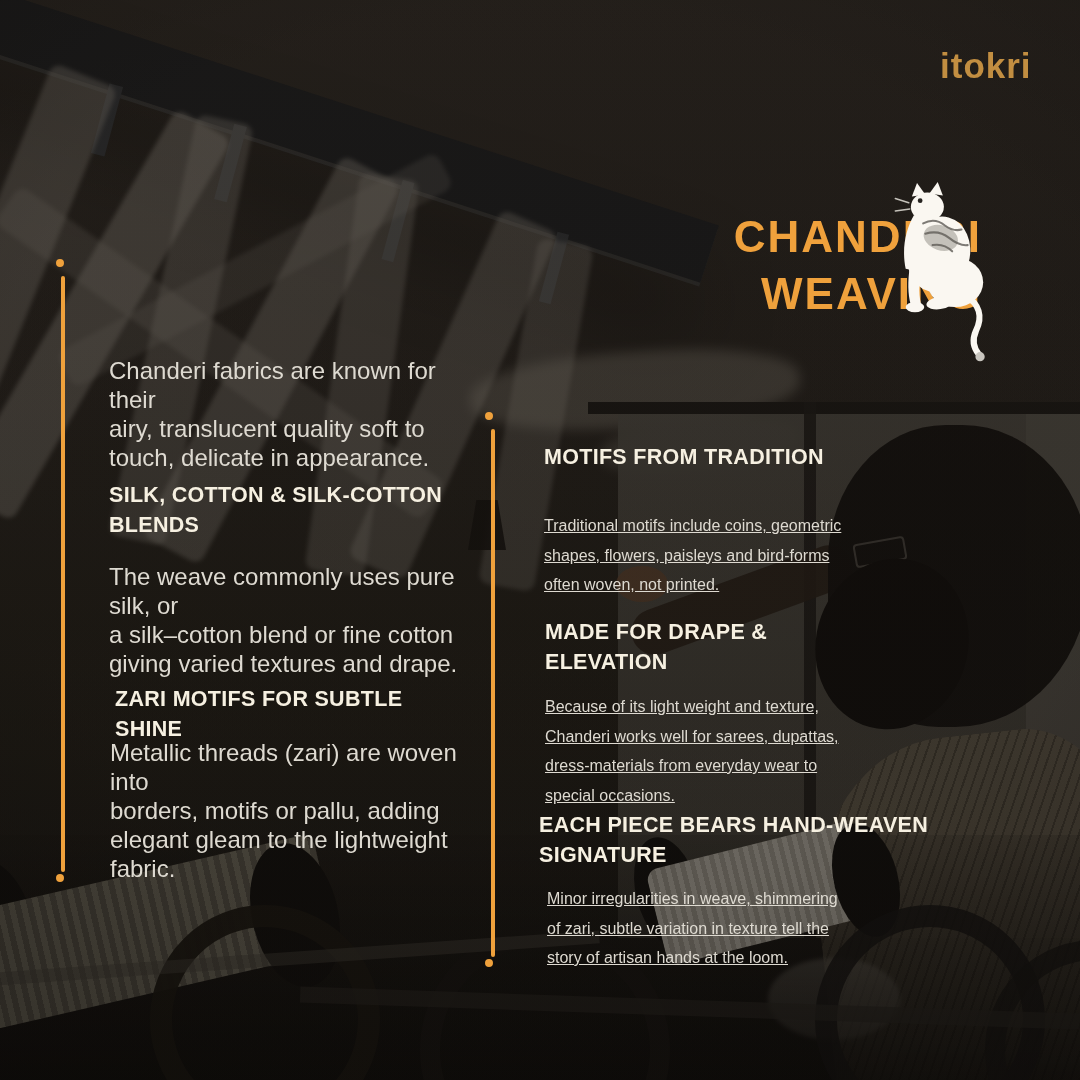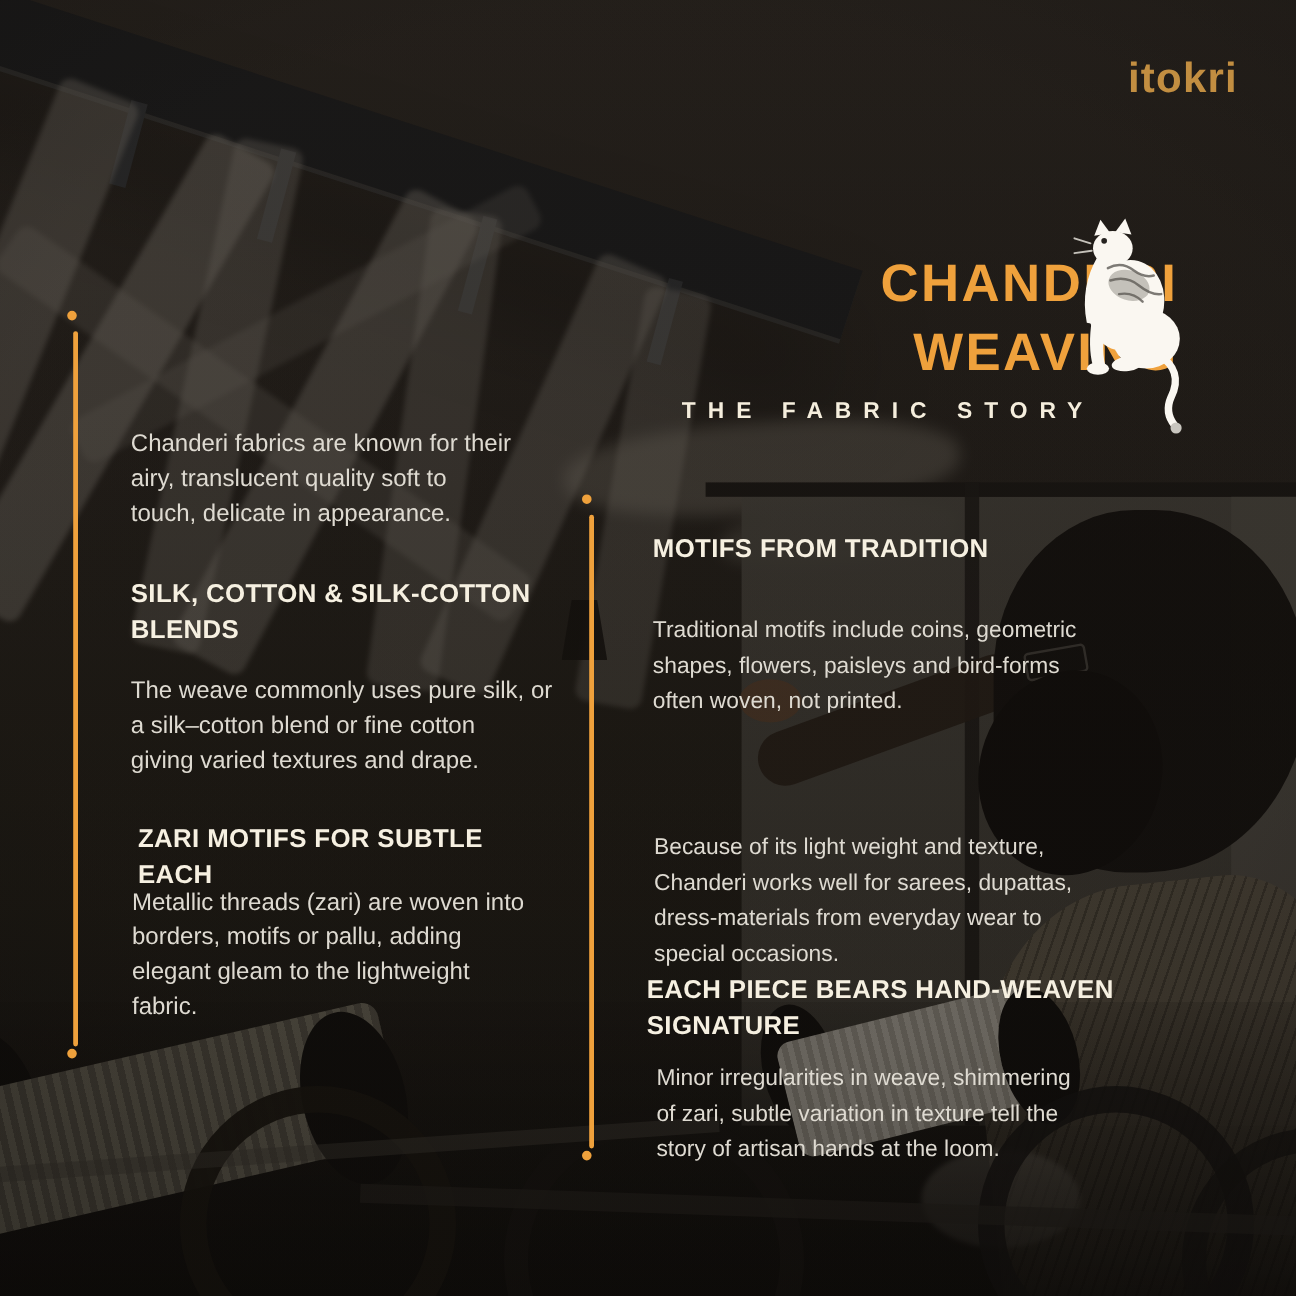--- a/index.html
+++ b/index.html
@@ -82,23 +82,23 @@
   
   .content{ position:absolute; inset:0; z-index:2; }
   .logo{ left:940px; top:46px; font-size:35px; font-weight:700; letter-spacing:1px;
     color:#c28e41; }
   .title{ left:562px; top:208px; width:420px; text-align:right; white-space:pre-line;
     font-size:44px; line-height:57px; font-weight:800; letter-spacing:2px; color:#efa13c; }
   .subtitle{ left:530px; top:332px; width:420px; text-align:center;
     font-size:19px; font-weight:700; letter-spacing:10px; color:#f5eedd; }
   .heading{ white-space:pre-line; font-weight:700; font-size:21.5px; line-height:30px;
     letter-spacing:.3px; color:#f6f0e1; }
-  .body{ white-space:pre-line; font-weight:400; font-size:20px; line-height:29px;
+  .body{ white-space:pre-line; font-weight:400; font-size:24px; line-height:29px;
     color:#dedad1; }
-  .body-r{ font-size:19px; line-height:29.5px; }
+  .body-r{ font-size:16px; line-height:29.5px;text-decoration:underline; }
   .h-l1{ left:109px; top:266px; width:380px; }
   .b-l1{ left:109px; top:356px; width:380px; }
   .h-l2{ left:109px; top:480px; width:400px; }
   .b-l2{ left:109px; top:562px; width:390px; }
   .h-l3{ left:115px; top:684px; width:380px; }
   .b-l3{ left:110px; top:738px; width:380px; }
   .h-r1{ left:544px; top:442px; width:460px; }
   .b-r1{ left:544px; top:511px; width:470px; }
   .h-r2{ left:545px; top:617px; width:420px; }
   .b-r2{ left:545px; top:692px; width:470px; }
@@ -163,21 +163,20 @@
     <div class="abs rail2"></div>
   </div>
 
   <div class="overlay"></div>
 
   <div class="content">
     <div class="abs logo">itokri</div>
 
     <h1 class="abs title">CHANDERI
 WEAVING</h1>
-    <div class="abs subtitle">THE FABRIC STORY</div>
 
     <svg class="cat" viewBox="0 0 140 180" aria-hidden="true">
       <g fill="#faf7f1">
         <polygon points="36,16 41,3 49,14"></polygon>
         <polygon points="53,13 61,2 66,15"></polygon>
         <ellipse cx="51" cy="26" rx="16" ry="14"></ellipse>
         <path d="M38,34 C30,48 26,66 30,86 L50,90 C42,66 44,46 56,38 Z"></path>
         <ellipse cx="62" cy="72" rx="30" ry="37" transform="rotate(15 62 72)"></ellipse>
         <ellipse cx="78" cy="99" rx="27" ry="24"></ellipse>
         <path d="M34,84 C32,98 32,110 35,121 L45,121 C42,108 43,96 47,86 Z"></path>
@@ -210,31 +209,33 @@
 airy, translucent quality soft to
 touch, delicate in appearance.</p>
 
     <h2 class="abs heading h-l2">SILK, COTTON &amp; SILK-COTTON
 BLENDS</h2>
     <p class="abs body b-l2">The weave commonly uses pure silk, or
 a silk–cotton blend or fine cotton
 giving varied textures and drape.</p>
 
     <h2 class="abs heading h-l3">ZARI MOTIFS FOR SUBTLE
-EACH</h2>
+SHINE</h2>
     <p class="abs body b-l3">Metallic threads (zari) are woven into
 borders, motifs or pallu, adding
 elegant gleam to the lightweight
 fabric.</p>
 
     <h2 class="abs heading h-r1">MOTIFS FROM TRADITION</h2>
     <p class="abs body body-r b-r1">Traditional motifs include coins, geometric
 shapes, flowers, paisleys and bird-forms
 often woven, not printed.</p>
 
+    <h2 class="abs heading h-r2">MADE FOR DRAPE &amp;
+ELEVATION</h2>
     <p class="abs body body-r b-r2">Because of its light weight and texture,
 Chanderi works well for sarees, dupattas,
 dress-materials from everyday wear to
 special occasions.</p>
 
     <h2 class="abs heading h-r3">EACH PIECE BEARS HAND-WEAVEN
 SIGNATURE</h2>
     <p class="abs body body-r b-r3">Minor irregularities in weave, shimmering
 of zari, subtle variation in texture tell the
 story of artisan hands at the loom.</p>

